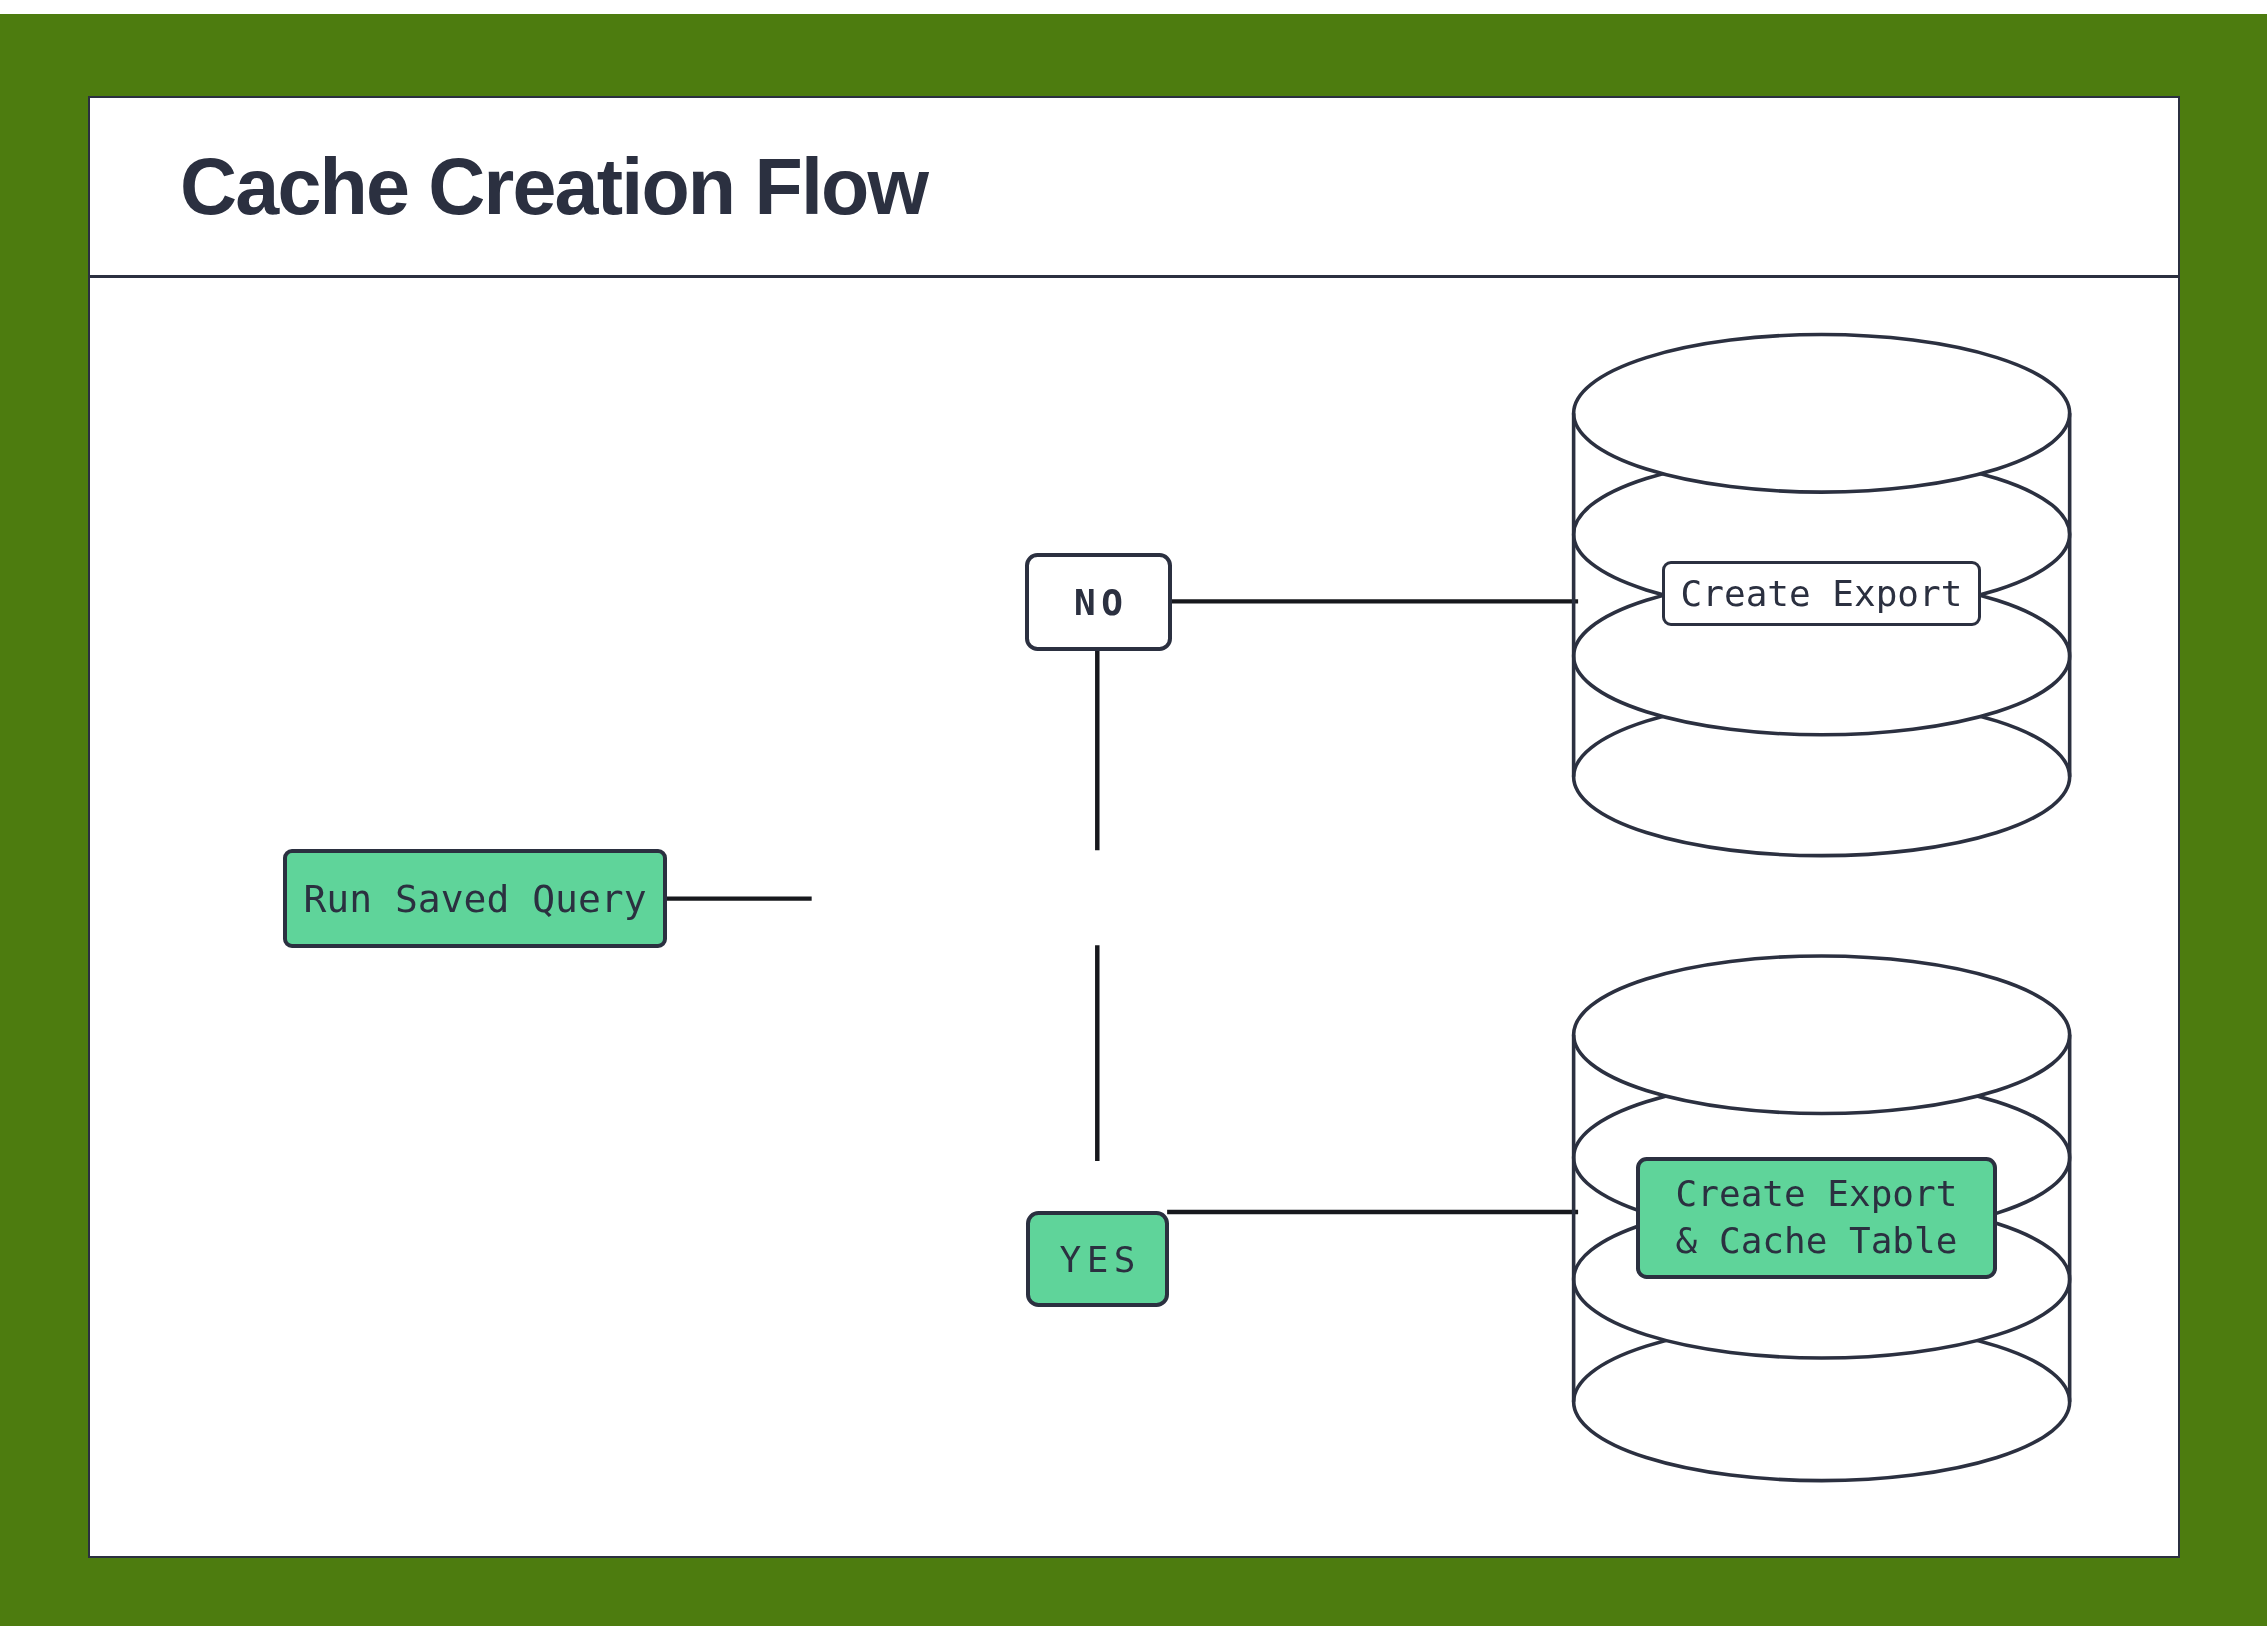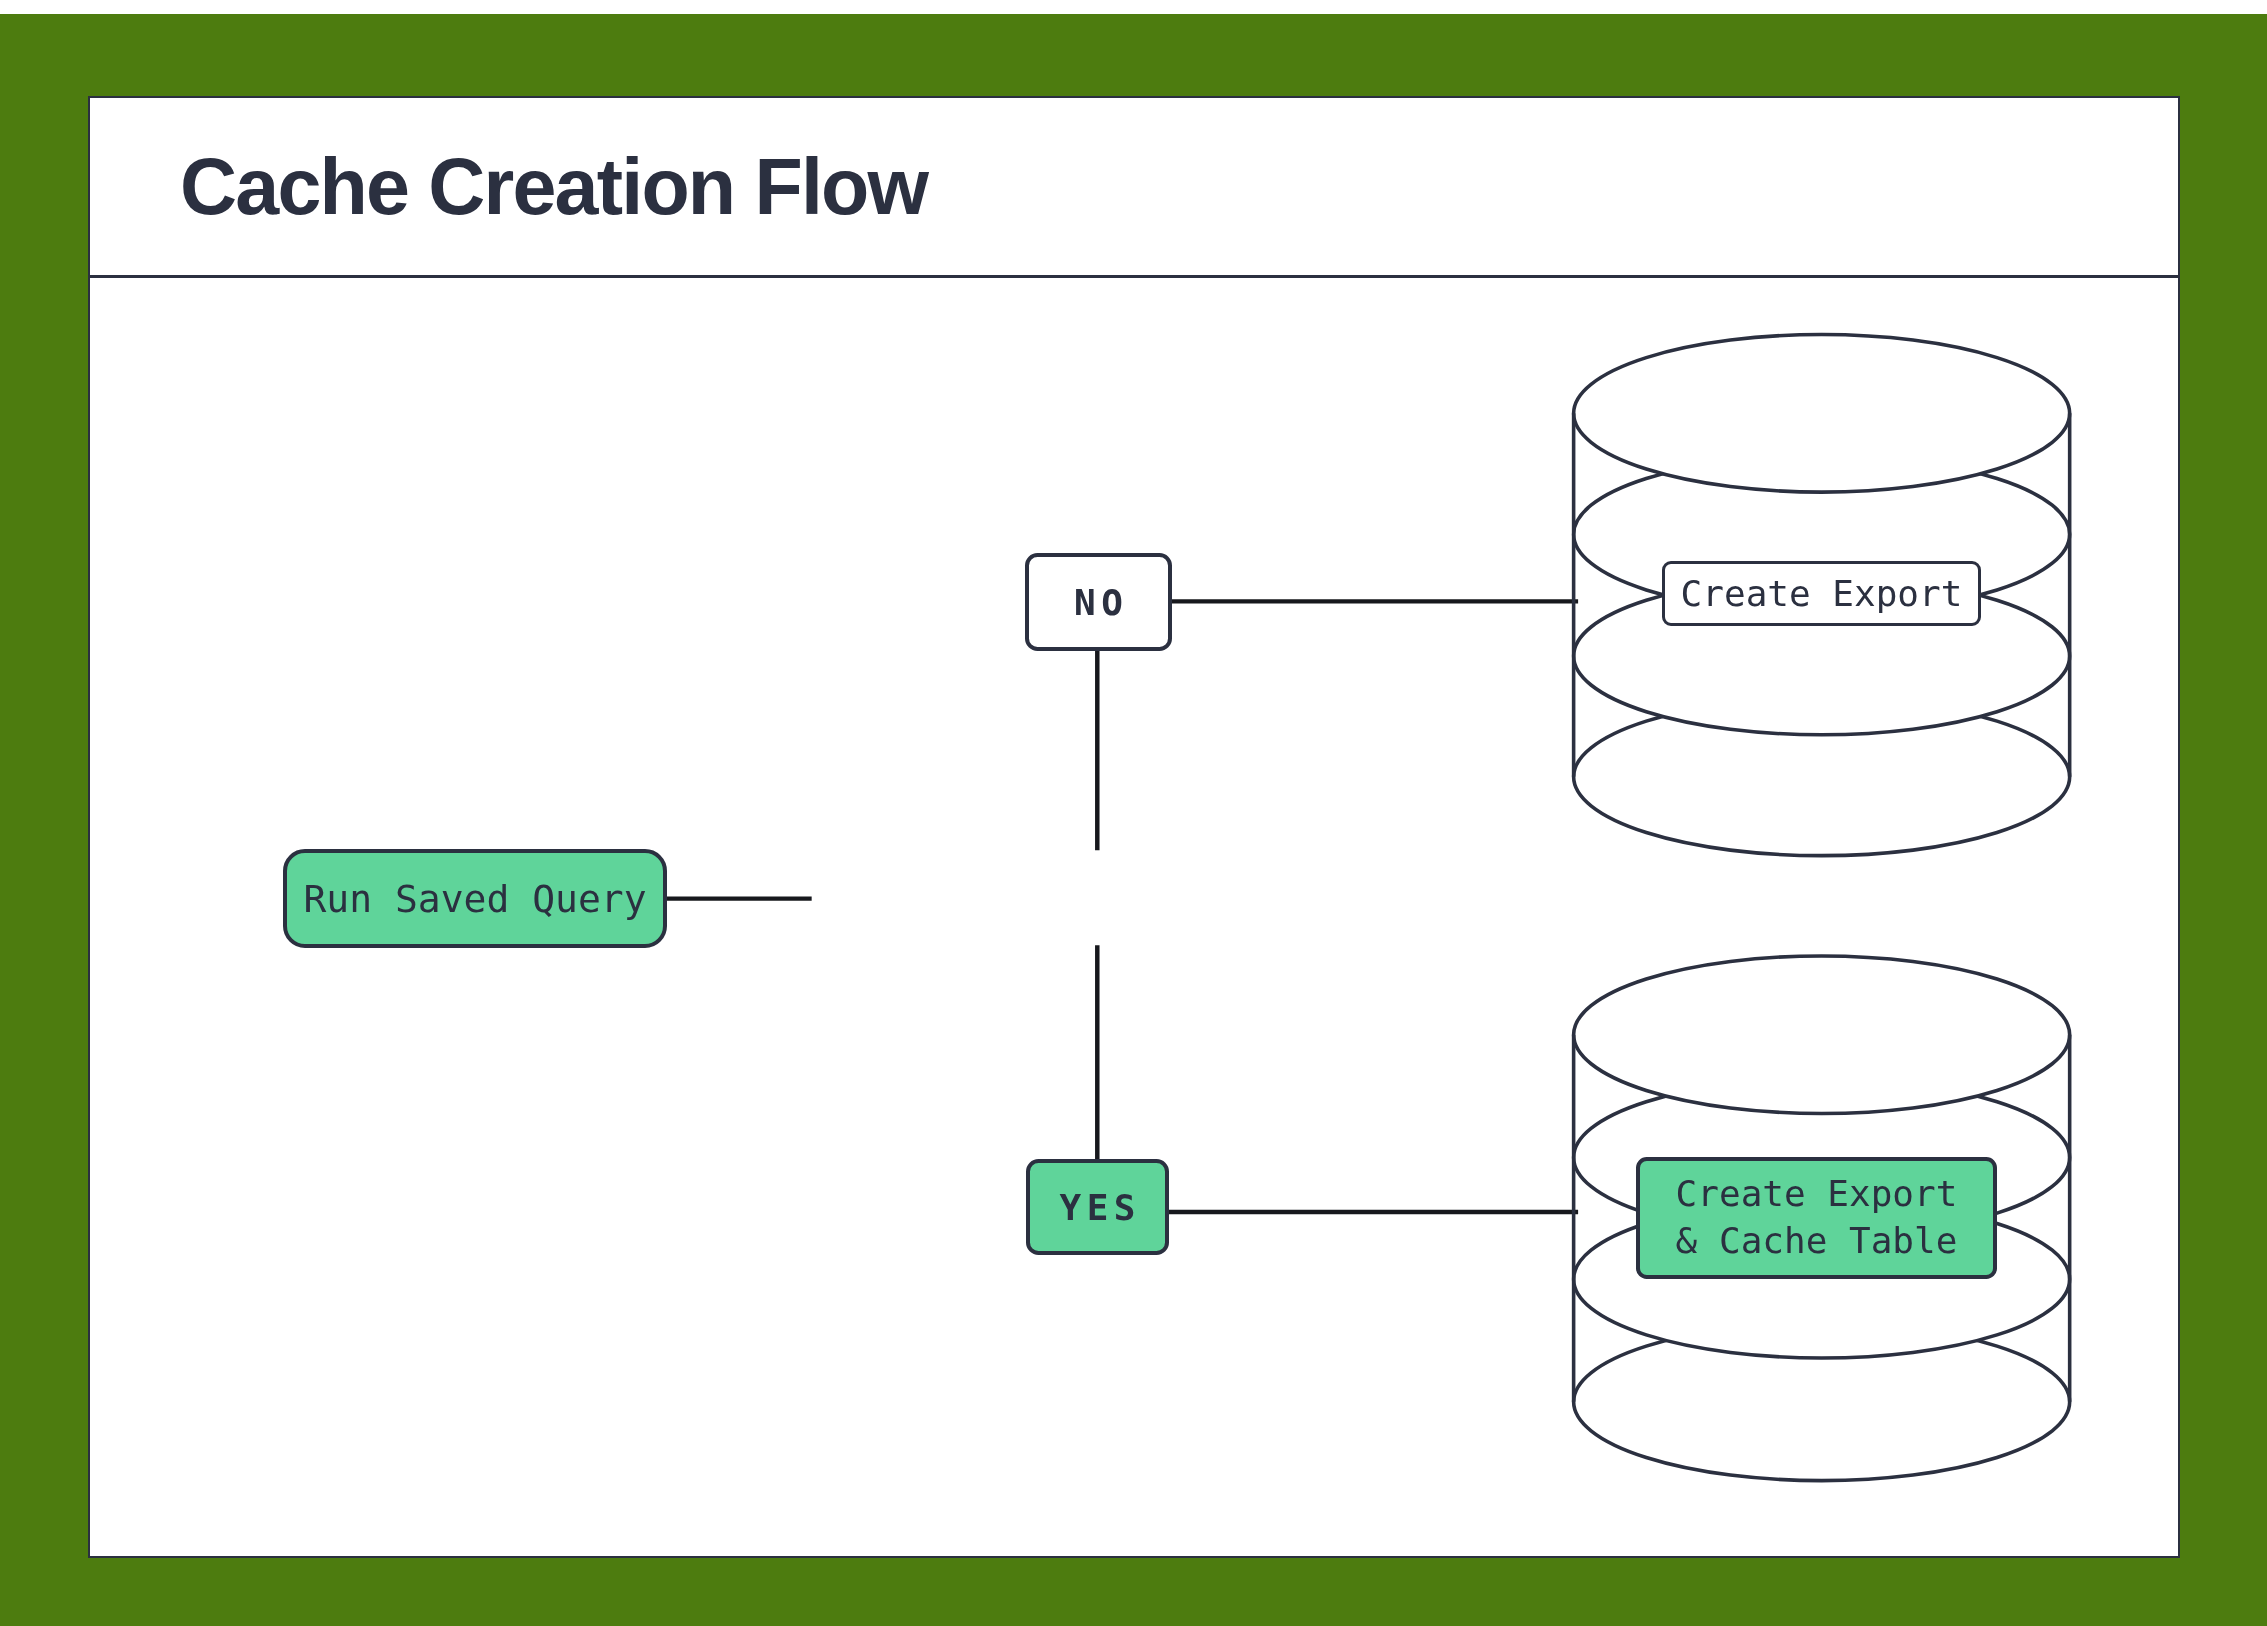--- a/index.html
+++ b/index.html
@@ -53,21 +53,21 @@
     justify-content: center;
     font-family: "DejaVu Sans Mono", monospace;
     color: #2b3040;
     text-align: right;
   }
 
   .node-start {
     left: 283px; top: 835px; width: 384px; height: 99px;
     background: #5fd49a;
     border: 4.5px solid #2b3040;
-    border-radius: 22px;
+    border-radius: 9px;
     font-size: 38px;
   }
 
   .node-decision {
     left: 809px; top: 834px; width: 599px; height: 100px;
     background: #262b3a;
     border-radius: 14.3px;
     color: #eef0f2;
     font-size: 38px;
   }
@@ -77,26 +77,26 @@
     background: #ffffff;
     border: 4.5px solid #2b3040;
     border-radius: 12.5px;
     font-size: 36px;
     font-weight: bold;
     letter-spacing: 5.4px;
     text-indent: 5.4px;
   }
 
   .node-yes {
-    left: 1026px; top: 1145px; width: 143px; height: 96px;
+    left: 1026px; top: 1197px; width: 143px; height: 96px;
     background: #5fd49a;
     border: 4.5px solid #2b3040;
     border-radius: 12.5px;
     font-size: 36px;
-    font-weight: bold;
+    font-weight: normal;
     letter-spacing: 5.4px;
     text-indent: 5.4px;
   }
 
   .node-export {
     left: 1662px; top: 547px; width: 319px; height: 65px;
     background: #ffffff;
     border: 3.6px solid #2b3040;
     border-radius: 9px;
     font-size: 36px;

